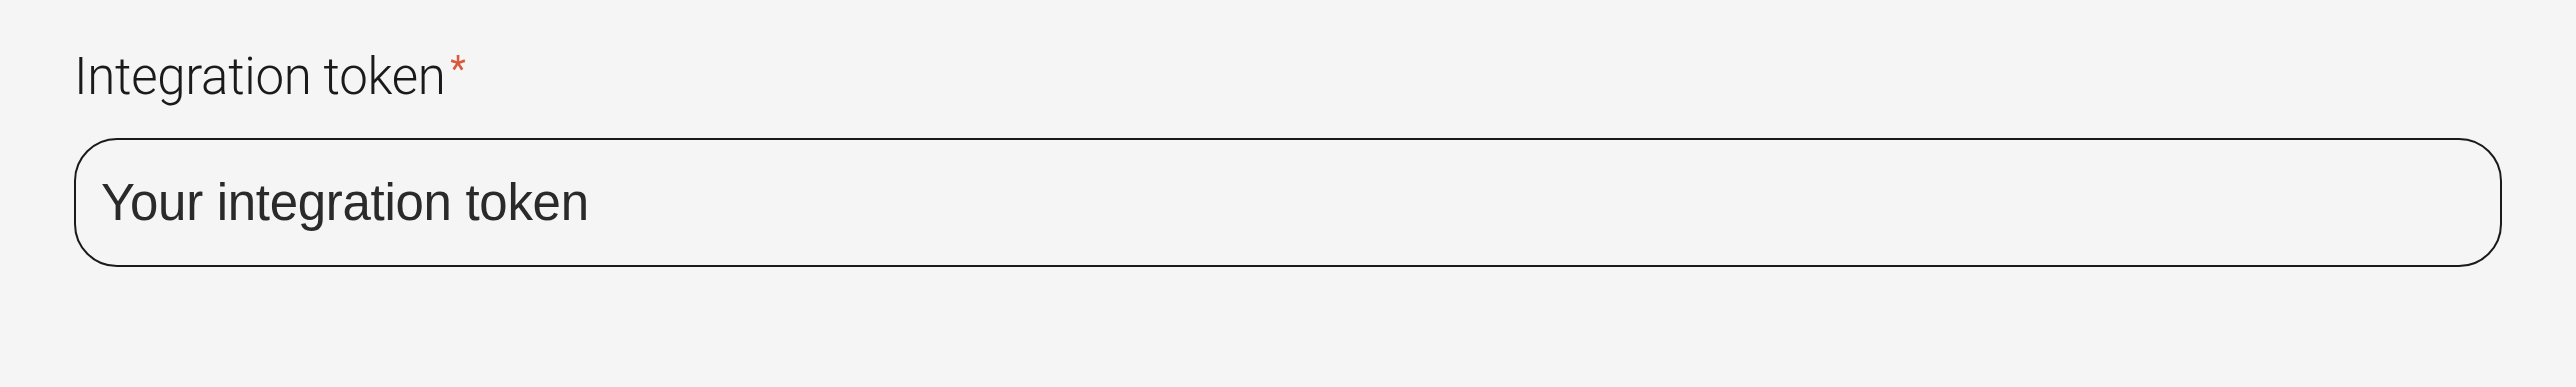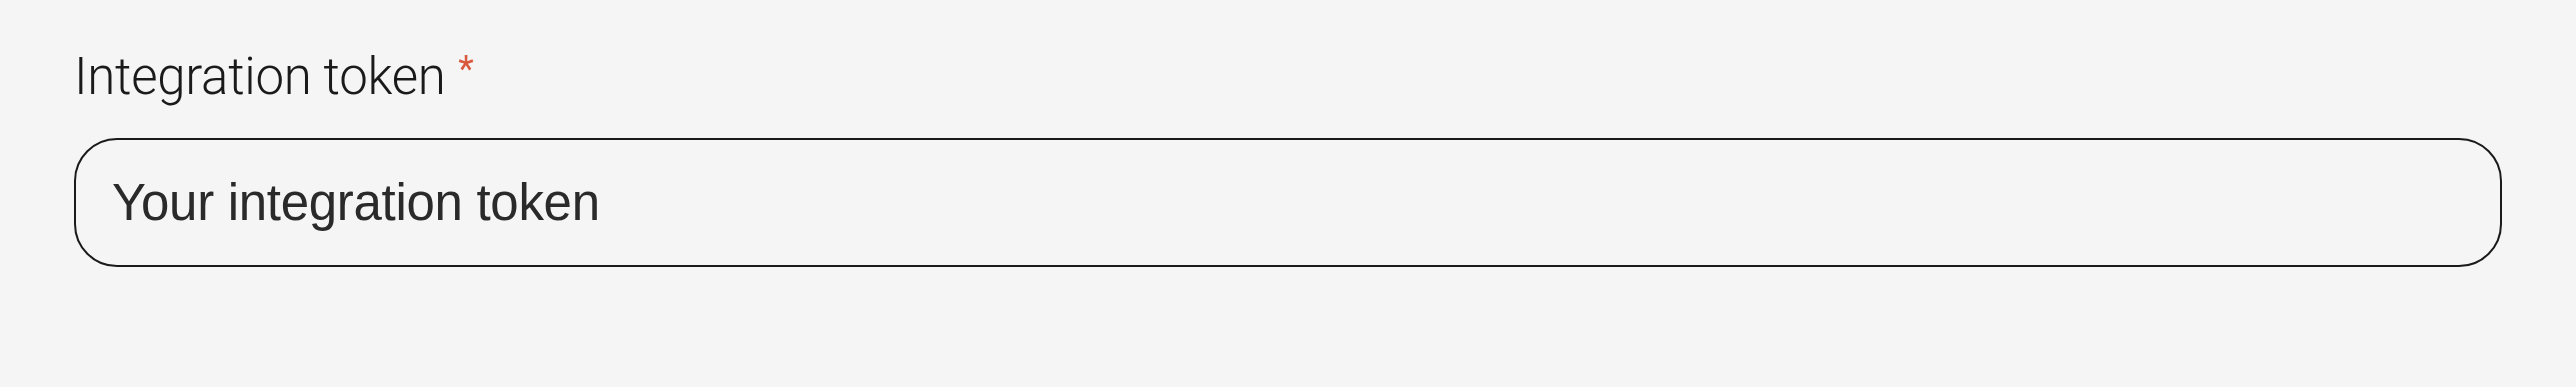--- a/index.html
+++ b/index.html
@@ -15,40 +15,40 @@
       padding: 47px 74px;
     }
     .form-group {
       display: flex;
       flex-direction: column;
       gap: 32px;
     }
     .field-label-row {
       display: flex;
       align-items: flex-start;
-      gap: 10px;
+      gap: 2px;
     }
     .field-label {
       font-size: 51px;
       font-weight: 300;
       color: #1a1a1a;
       letter-spacing: -0.3px;
     }
     .required-indicator {
       font-size: 36px;
       color: #d9593d;
       line-height: 1;
       position: relative;
       top: 4px;
       left: 2.7px;
     }
     .text-input {
       width: 100%;
       height: 129px;
-      padding: 0 36px;
+      padding: 0 25px;
       font-size: 51px;
       font-weight: 300;
       color: #1a1a1a;
       background: transparent;
       border: 2.7px solid #1a1a1a;
       border-radius: 43px;
       outline: none;
       letter-spacing: -0.3px;
     }
     .text-input::placeholder {

